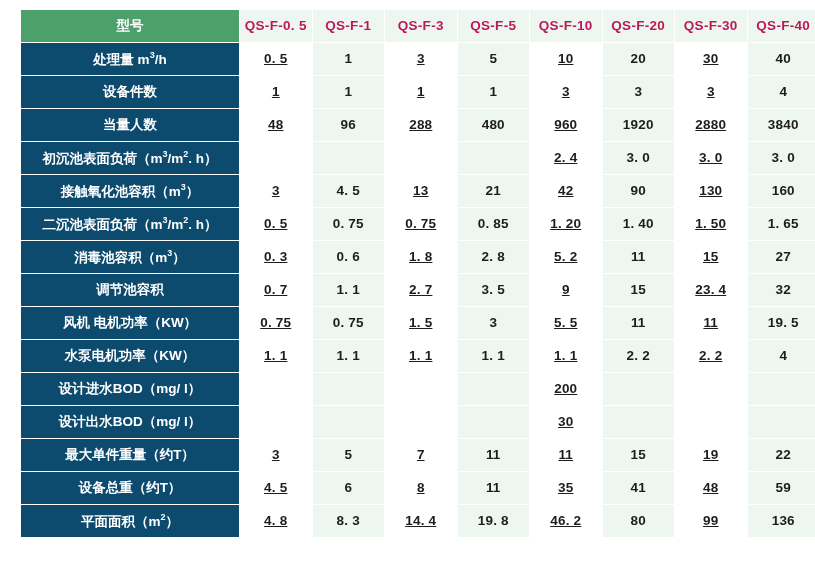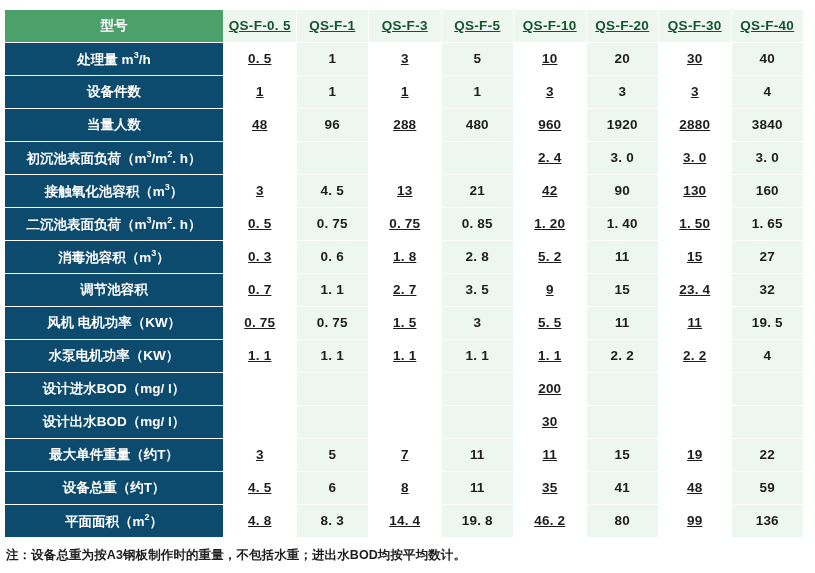--- a/index.html
+++ b/index.html
@@ -12,21 +12,21 @@
     height: 573px;
     font-family: "Liberation Sans", sans-serif;
     color: #000000;
     overflow: hidden;
   }
   #page {
     position: relative;
     width: 815px;
     height: 573px;
     box-sizing: border-box;
-    padding: 9px 8px 0 4px;
+    padding: 9px 8px 0 20px;
   }
   table.spec {
     border-collapse: collapse;
     width: 799px;
     table-layout: fixed;
   }
   table.spec col.label-col { width: 219px; }
   table.spec col.data-col  { width: 72.5px; }
 
   table.spec td, table.spec th {
@@ -40,24 +40,23 @@
     line-height: 1.15;
   }
   
   .hdr-label {
     background: #4ba169;
     color: #ffffff;
     font-size: 14px;
   }
   .hdr-model {
     background: #eef6f0;
-    color: #14532d;
+    color: #be185d;
     font-size: 13px;
     letter-spacing: 0.3px;
-    text-decoration: underline;
   }
   
   .row-label {
     background: #0c4a6e;
     color: #ffffff;
     font-size: 14px;
     padding: 0 6px;
   }
   
   .cell {
@@ -275,15 +274,14 @@
           <td class="cell light">14. 4</td>
           <td class="cell tint">19. 8</td>
           <td class="cell light">46. 2</td>
           <td class="cell tint">80</td>
           <td class="cell light">99</td>
           <td class="cell tint">136</td>
         </tr>
       </tbody>
   </table>
 
-  <div class="note">注：设备总重为按A3钢板制作时的重量，不包括水重；进出水BOD均按平均数计。</div>
 
 </div>
 
 </body></html>

